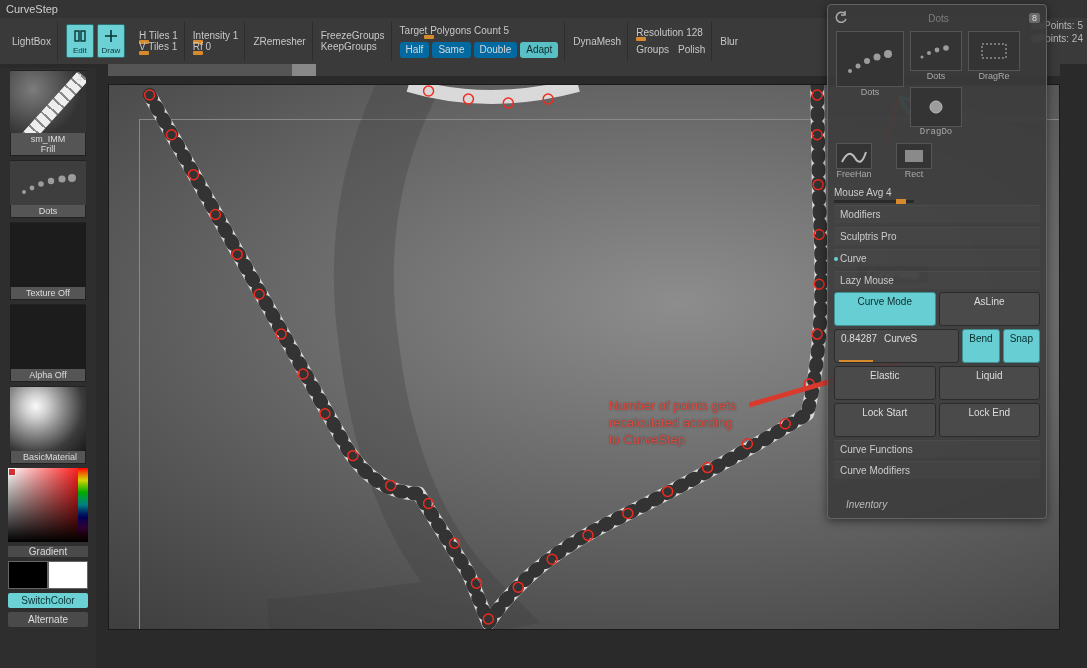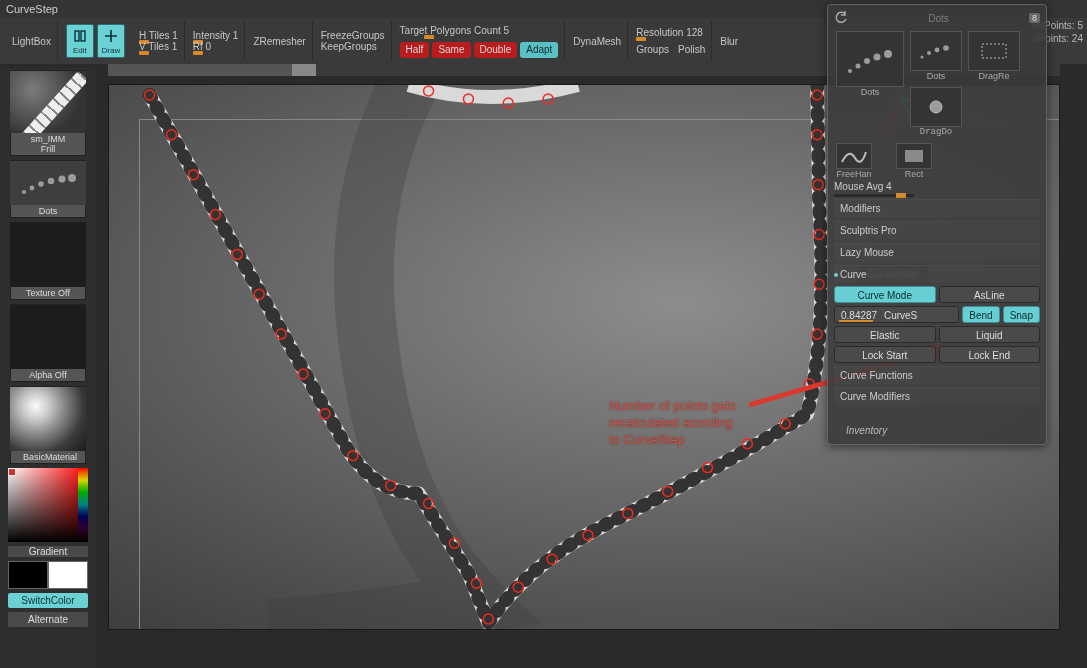--- a/index.html
+++ b/index.html
@@ -54,21 +54,21 @@
     background: #d78a2c; border-radius: 1px;
   }
   .btn {
     display: inline-flex; align-items: center; justify-content: center;
     background: #585858; color: #d8d8d8;
     border-radius: 3px; padding: 2px 6px;
     font-size: 10px; height: 16px; line-height: 12px;
     cursor: pointer;
   }
   .btn.lit { background: #59c1c6; color: #0f2a2c; }
-  .btn.dark { background: #b91c1c; }
+  .btn.dark { background: #0369a1; }
   .btn-row { display: flex; gap: 3px; }
   .tool-icon {
     width: 28px; height: 34px;
     background: #6bd1d4;
     border: 1px solid #2c6e70;
     border-radius: 2px;
     display:flex; flex-direction: column; align-items:center; justify-content:flex-end;
     font-size: 8px; color: #0b3335; padding-bottom:2px; gap:2px;
   }
   .tool-icon svg { stroke: #0b3335; }
@@ -209,21 +209,21 @@
     width:52px; height:40px; background:#343434; border:1px solid #555;
     display:flex; align-items:center; justify-content:center;
   }
   .brush-cell.big .ic { width:68px; height:56px; }
   .brush-cell .ic svg circle { fill:#9c9c9c; }
   .brush-cell .ic svg path { stroke:#bbb; fill:none; stroke-width:2; }
   .brush-row2 { display:flex; gap:20px; margin-top:2px; }
   .brush-row2 .brush-cell .ic { width:36px; height:26px; }
 
   .panel-slider {
-    position:relative; height:14px;
+    position:relative; margin-top:6px; height:14px;
     font-size:10px; color:#ccc;
   }
   .panel-slider .track {
     position:absolute; left:0; bottom:-2px; width:80px; height:3px; background:#2a2a2a;
   }
   .panel-slider .thumb {
     position:absolute; left:62px; bottom:-3px; width:10px; height:5px; background:#d78a2c;
   }
 
   .section-row {
@@ -237,21 +237,21 @@
     background:#6bd1d4; border-radius:50%;
   }
   .curve-controls {
     margin-top:3px; display:flex; flex-direction:column; gap:3px;
   }
   .ctrl-row { display:flex; gap:3px; }
   .pill {
     flex:1; background:#4a4a4a; border:1px solid #2b2b2b;
     border-radius:3px; font-size:10px; color:#ddd;
     padding:2px 6px; text-align:center; cursor:pointer;
-    height:17px; line-height:13px;
+    height:34px; line-height:13px;
   }
   .pill.lit { background:#67cfd3; color:#082b2c; border-color:#3f8f92; }
   .pill.val { text-align:left; position:relative; overflow:hidden; }
   .pill.val .bar {
     position:absolute; left:4px; bottom:-1px; width:34px; height:3px; background:#d78a2c;
   }
   .pill.small { flex:0 0 36px; }
   .inventory {
     margin-top:20px; font-size:10px; color:#bbb; padding-left:12px;font-style:italic;
   }
@@ -573,22 +573,22 @@
     </div>
   </div>
 
   <div class="panel-slider">
     <span>Mouse Avg 4</span>
     <div class="track"></div><div class="thumb"></div>
   </div>
 
   <div class="section-row">Modifiers</div>
   <div class="section-row">Sculptris Pro</div>
+  <div class="section-row open">Curve</div>
   <div class="section-row">Lazy Mouse</div>
-  <div class="section-row open">Curve</div>
 
   <div class="curve-controls">
     <div class="ctrl-row">
       <div class="pill lit">Curve Mode</div>
       <div class="pill">AsLine</div>
     </div>
     <div class="ctrl-row">
       <div class="pill val">
         <span>0.84287</span>
         <span style="margin-left:4px;">CurveS</span>

